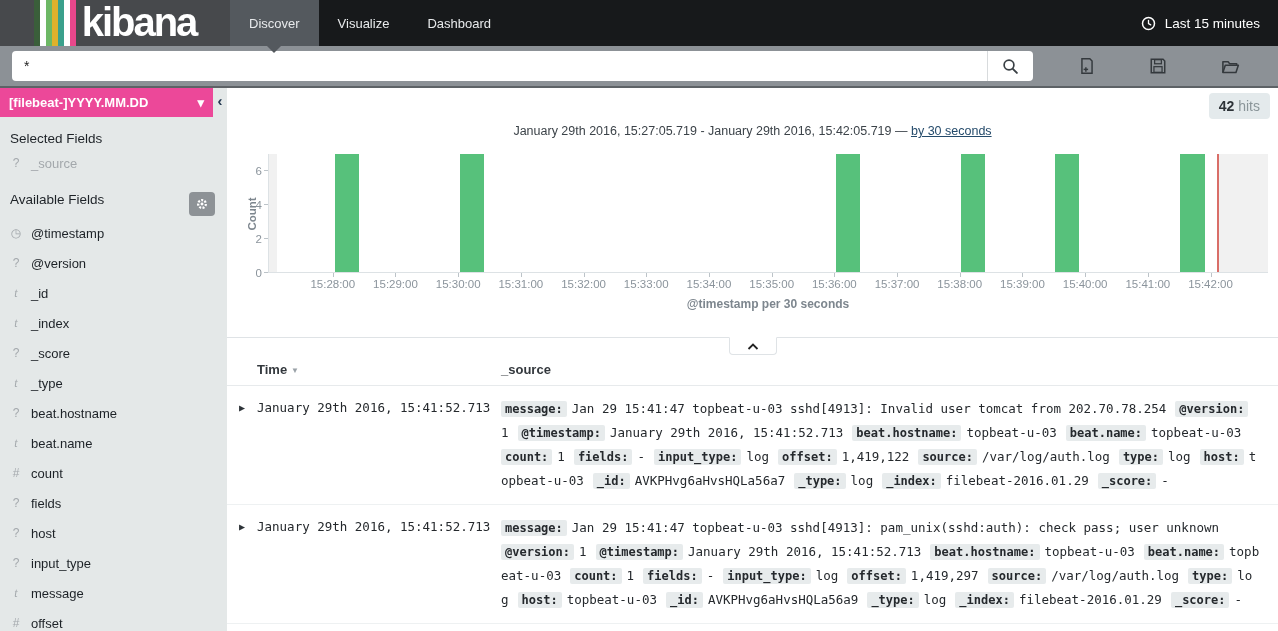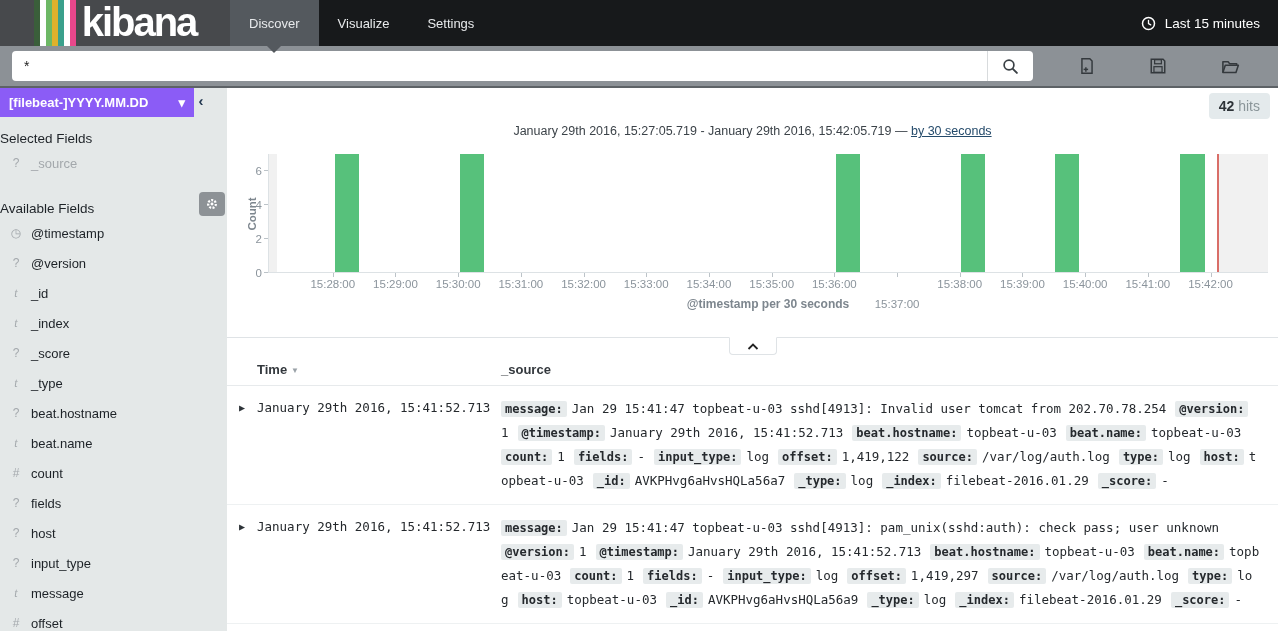--- a/index.html
+++ b/index.html
@@ -26,27 +26,27 @@
   .search-input{flex:1;border:none;border-radius:4px 0 0 4px;padding:0 12px;font-size:14px;
                 font-family:"Liberation Sans",sans-serif;color:#222;outline:none;}
   .search-btn{width:46px;background:#fff;border:none;border-left:1px solid #d8dbdd;
               border-radius:0 4px 4px 0;display:flex;align-items:center;justify-content:center;cursor:pointer;}
   .bar-icons{display:flex;align-items:center;gap:0;margin-left:18px;width:215px;justify-content:space-around;}
   .bar-icon{color:#34393d;cursor:pointer;display:flex;align-items:center;justify-content:center;width:30px;height:30px;}
   
   .content{display:flex;height:543px;}
   .sidebar{width:227px;flex:none;background:#e4e8e8;font-size:13px;position:relative;}
   .side-top{display:flex;align-items:flex-start;}
-  .index-pattern{background:#8b5cf6;color:#fff;font-weight:bold;font-size:13px;width:194px;
+  .index-pattern{background:#ec4899;color:#fff;font-weight:bold;font-size:13px;width:213px;
                  box-sizing:border-box;padding:7px 9px;display:flex;justify-content:space-between;
                  align-items:flex-start;cursor:pointer;}
   .collapse-left{width:14px;text-align:center;color:#253a52;font-weight:bold;font-size:15px;
                  line-height:26px;cursor:pointer;}
-  .section-label{color:#1d2227;font-size:13.5px;padding:14px 0 2px;display:flex;
-                 justify-content:space-between;align-items:flex-end;}
+  .section-label{color:#1d2227;font-size:13.5px;padding:14px 10px 2px;display:flex;
+                 justify-content:space-between;align-items:flex-start;}
   .gear-btn{width:26px;height:24px;background:#8d9296;border-radius:4px;display:flex;
             align-items:center;justify-content:center;color:#fff;cursor:pointer;margin-right:2px;}
   .field-item{display:flex;align-items:center;gap:9px;padding:7.5px 10px;cursor:pointer;color:#1d2227;}
   .f-icon{width:12px;color:#a3a8ac;font-size:12px;text-align:center;flex:none;}
   .f-icon.t{font-family:"Liberation Serif",serif;font-style:italic;}
   .field-item.muted .f-name{color:#a3a8ac;}
   .main{flex:1;position:relative;background:#fff;overflow:hidden;}
   
   .hits-badge{position:absolute;top:5px;right:8px;background:#e4eaec;border-radius:4px;
               padding:5px 10px;font-size:14px;color:#8a9599;}
@@ -101,21 +101,21 @@
         <span style="background: rgb(224, 177, 44);"></span>
         <span style="background: rgb(58, 160, 140);"></span>
         <span style="background: rgb(255, 255, 255);"></span>
         <span style="background: rgb(232, 71, 139);"></span>
       </span>
     <span class="logo-text">kibana</span>
   </div>
   <div class="nav-tabs">
       <div class="tab active">Discover</div>
       <div class="tab">Visualize</div>
-      <div class="tab">Settings</div>
+      <div class="tab">Dashboard</div>
     </div>
   <div class="nav-right">
     <svg width="15" height="15" viewBox="0 0 16 16">
       <circle cx="8" cy="8" r="6.4" fill="none" stroke="#fff" stroke-width="1.6"></circle>
       <path d="M8 4.6 V8 L10.4 9.4" fill="none" stroke="#fff" stroke-width="1.4" stroke-linecap="round"></path>
     </svg>
     <span>Last 15 minutes</span>
   </div>
 </div>
 
@@ -293,21 +293,21 @@
           <span class="xtick" style="left: 31.5569%;">15:32:00</span>
           <span class="xtick-mark" style="left: 31.5569%;"></span>
           <span class="xtick" style="left: 37.8265%;">15:33:00</span>
           <span class="xtick-mark" style="left: 37.8265%;"></span>
           <span class="xtick" style="left: 44.0961%;">15:34:00</span>
           <span class="xtick-mark" style="left: 44.0961%;"></span>
           <span class="xtick" style="left: 50.3657%;">15:35:00</span>
           <span class="xtick-mark" style="left: 50.3657%;"></span>
           <span class="xtick" style="left: 56.6353%;">15:36:00</span>
           <span class="xtick-mark" style="left: 56.6353%;"></span>
-          <span class="xtick" style="left: 62.9049%; margin-top: 20px;">15:37:00</span>
+          <span class="xtick" style="left: 62.9049%;">15:37:00</span>
           <span class="xtick-mark" style="left: 62.9049%;"></span>
           <span class="xtick" style="left: 69.1745%;">15:38:00</span>
           <span class="xtick-mark" style="left: 69.1745%;"></span>
           <span class="xtick" style="left: 75.4441%;">15:39:00</span>
           <span class="xtick-mark" style="left: 75.4441%;"></span>
           <span class="xtick" style="left: 81.7137%;">15:40:00</span>
           <span class="xtick-mark" style="left: 81.7137%;"></span>
           <span class="xtick" style="left: 87.9833%;">15:41:00</span>
           <span class="xtick-mark" style="left: 87.9833%;"></span>
           <span class="xtick" style="left: 94.2529%;">15:42:00</span>

